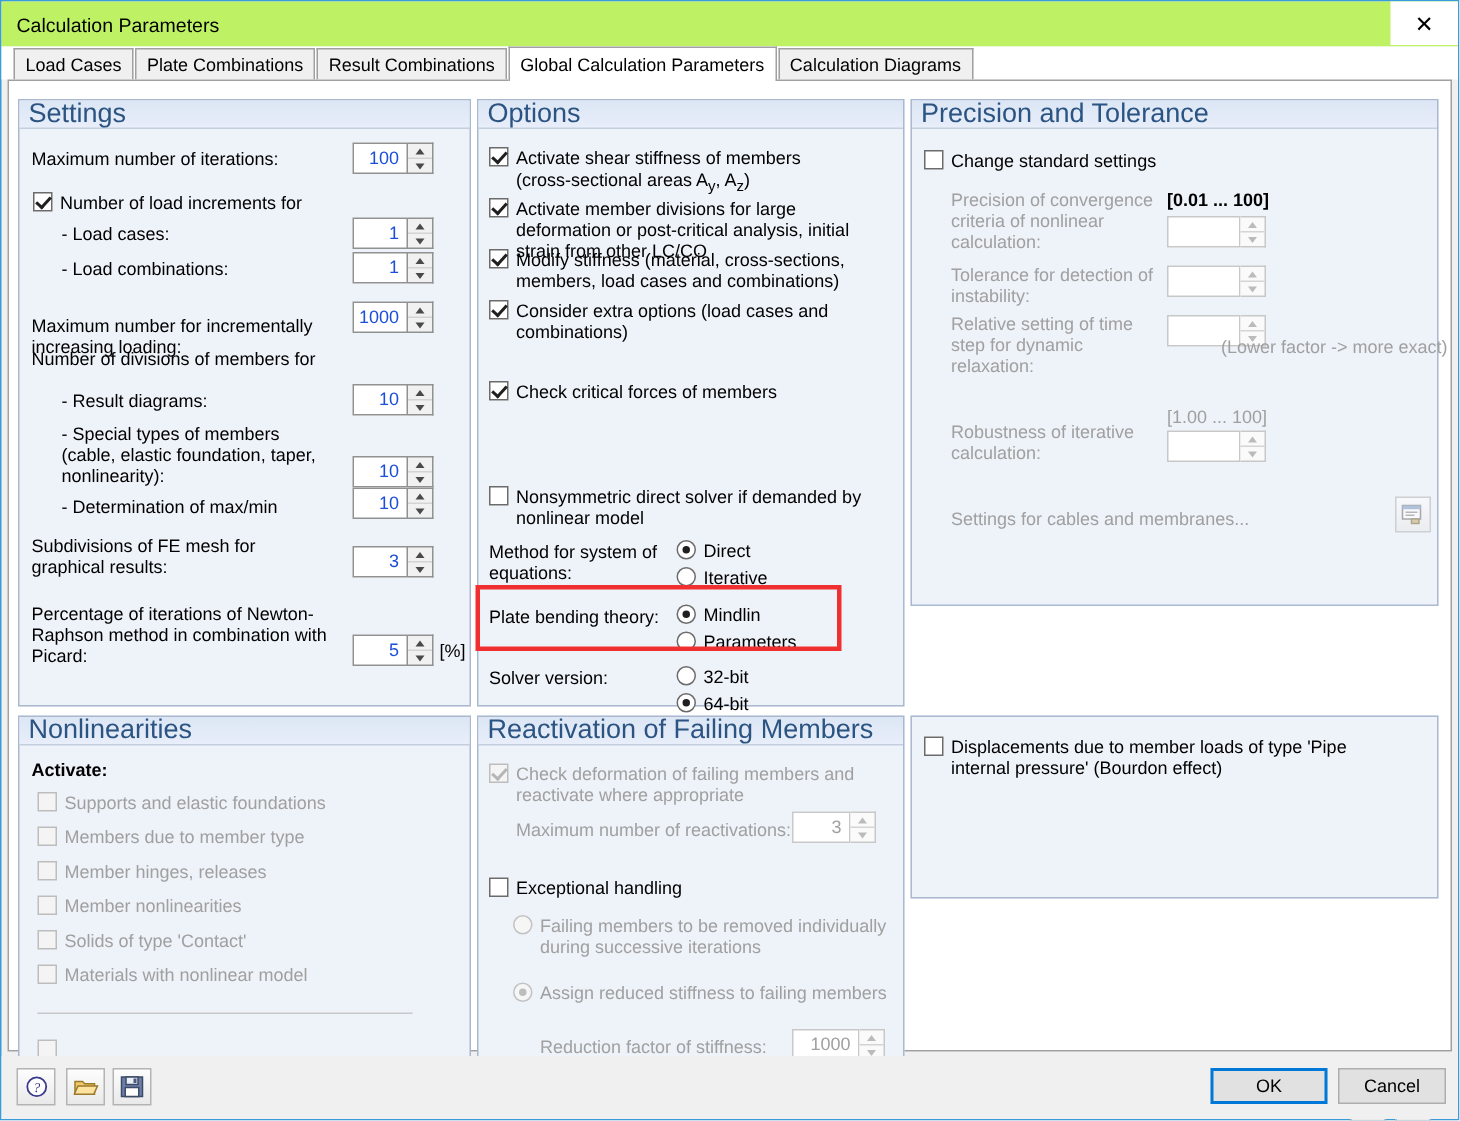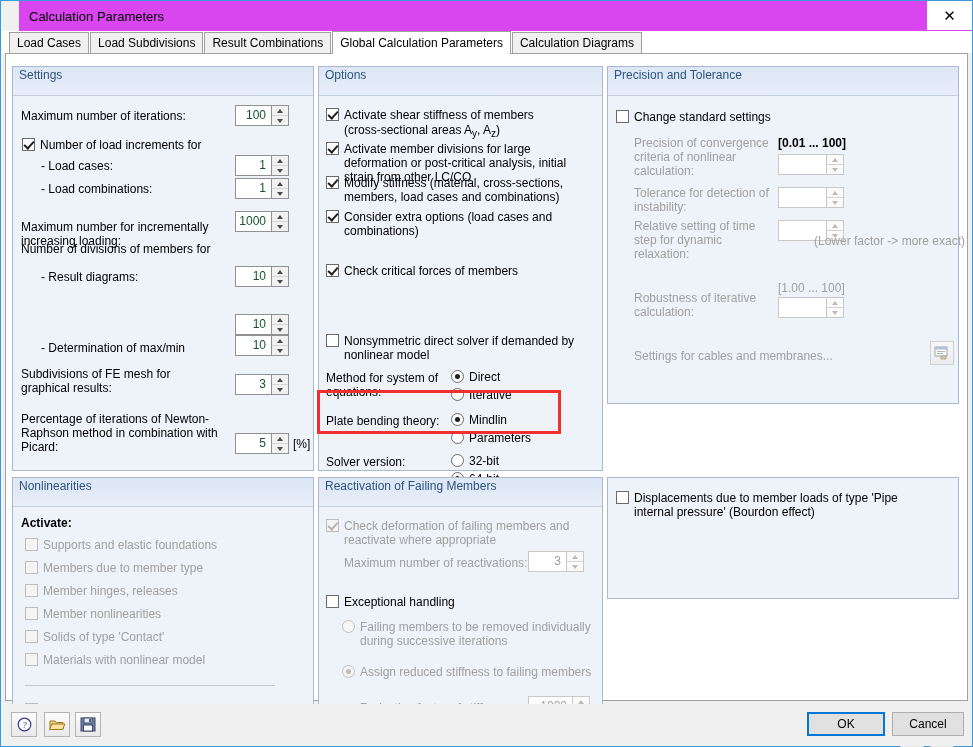--- a/index.html
+++ b/index.html
@@ -16,25 +16,24 @@
   .window {
     position: relative;
     width: 973px; height: 747px;
     box-sizing: border-box;
     border: 1px solid #3a9bdc;
     background: #f0f0f0;
   }
   
   .titlebar {
     height: 30px;
-    background: #d946ef;
+    background: #bef264;
     display: flex;
     align-items: center;
     position: relative;
-    margin-left: 18px;
   }
   .title-text {
     margin-left: 10px;
     font-size: 13px;
     color: #000;
   }
   .close-btn {
     position: absolute;
     right: 0; top: 0;
     width: 45px; height: 29px;
@@ -87,24 +86,24 @@
   }
 
   
   .groupbox {
     position: absolute;
     background: #eef2f9;
     border: 1px solid #aab8d0;
     box-sizing: border-box;
   }
   .gb-title {
-    height: 29px;
+    height: 19px;
     line-height: 17px;
     padding-left: 6px;
-    font-size: 12px;
+    font-size: 18px;
     color: #2b5482;
     background: linear-gradient(to bottom, #dce6f4, #e8eefa);
     border-bottom: 1px solid #c3cede;
     box-sizing: border-box;
   }
   .gb-body { position: relative; width: 100%; height: calc(100% - 17px); }
 
   
   .lbl {
     position: absolute;
@@ -167,21 +166,21 @@
   }
   .spin .fld {
     flex: 1;
     border: 1px solid #919191;
     background: #ffffff;
     text-align: right;
     padding-right: 5px;
     font-size: 12px;
     line-height: 19px;
     box-sizing: border-box;
-    color: #14532d;
+    color: #1d4ed8;
   }
   .spin .btns {
     width: 17px;
     border: 1px solid #919191;
     border-left: none;
     background: #f1f1f1;
     box-sizing: border-box;
     display: flex;
     flex-direction: column;
   }
@@ -260,21 +259,21 @@
 
 <div class="window">
 
   <div class="titlebar">
     <span class="title-text">Calculation Parameters</span>
     <div class="close-btn">✕</div>
   </div>
 
   <div class="tabstrip">
     <div class="tab">Load Cases</div>
-    <div class="tab">Load Subdivisions</div>
+    <div class="tab">Plate Combinations</div>
     <div class="tab">Result Combinations</div>
     <div class="tab active">Global Calculation Parameters</div>
     <div class="tab">Calculation Diagrams</div>
   </div>
 
   <div class="tabbody">
 
     <div class="groupbox" style="left:6px; top:12px; width:302px; height:405px;">
       <div class="gb-title">Settings</div>
       <div class="gb-body">
@@ -321,20 +320,21 @@
 
         <span class="lbl" style="left:28px; top:174px;">- Result diagrams:</span>
         <div class="spin" style="left:222px; top:170px; width:54px;">
           <div class="fld">10</div>
           <div class="btns">
               <div class="up"></div>
               <div class="dn"></div>
             </div>
         </div>
 
+        <span class="lbl wrap" style="left:28px; top:196px; width:180px;">- Special types of members (cable, elastic foundation, taper, nonlinearity):</span>
         <div class="spin" style="left:222px; top:218px; width:54px;">
           <div class="fld">10</div>
           <div class="btns">
               <div class="up"></div>
               <div class="dn"></div>
             </div>
         </div>
 
         <span class="lbl" style="left:28px; top:245px;">- Determination of max/min</span>
         <div class="spin" style="left:222px; top:239px; width:54px;">

